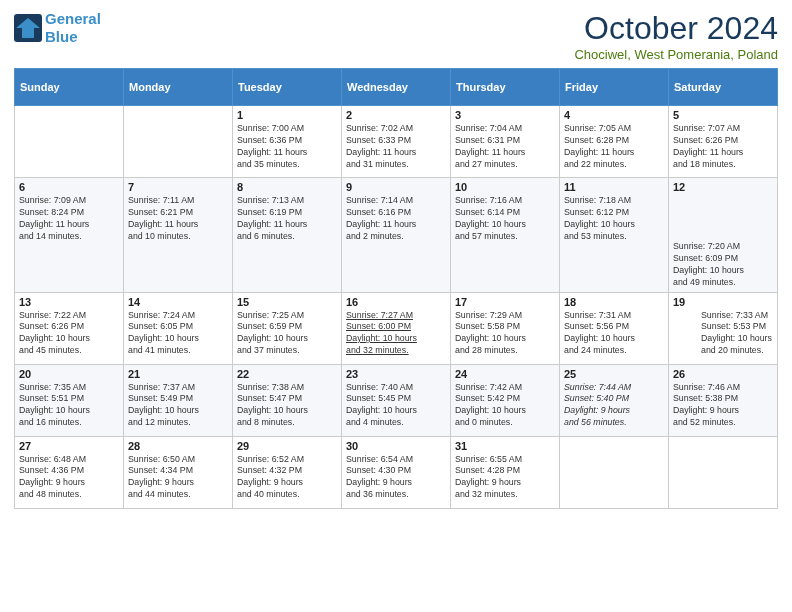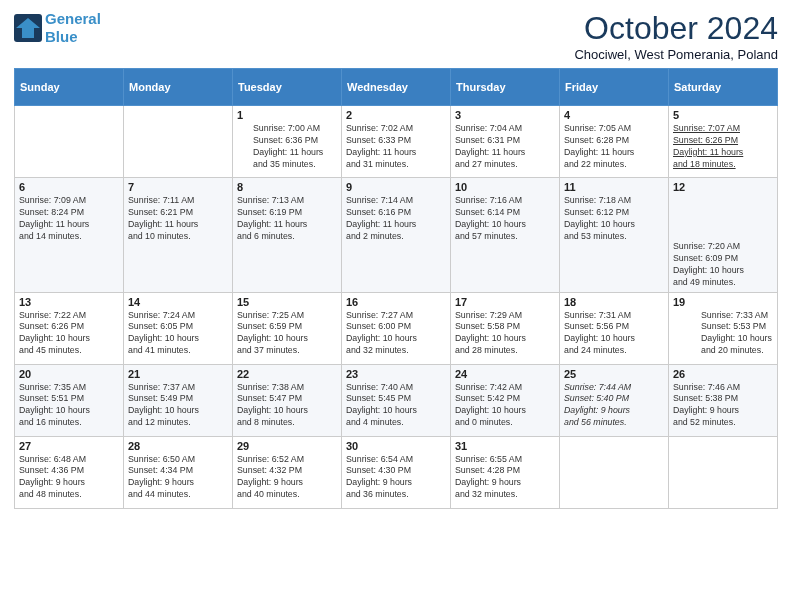--- a/index.html
+++ b/index.html
@@ -43,21 +43,21 @@
     .title-block {
       text-align: right;
     }
     .month-title {
       font-size: 32px;
       color: #1a3a5c;
       font-weight: normal;
     }
     .location {
       font-size: 13px;
-      color: #0f172a;
+      color: #4d7c0f;
       margin-left: 20px;
     }
     .calendar {
       width: 100%;
       border-collapse: collapse;
       font-size: 9.5px;
     }
     .calendar th {
       background: #3a7fc1;
       color: #fff;
@@ -127,21 +127,21 @@
         <th>Friday</th>
         <th>Saturday</th>
       </tr>
     </thead>
     <tbody id="calendar-body">
     <tr>
           <td class="empty-cell"></td>
           <td class="empty-cell"></td>
           <td>
             <span class="day-num">1</span>
-            <div class="day-info" style="white-space: pre-line; margin-left: 16px;">Sunrise: 7:00 AM
+            <div class="day-info" style="white-space: pre-line;">Sunrise: 7:00 AM
 Sunset: 6:36 PM
 Daylight: 11 hours
 and 35 minutes.</div>
           </td>
           <td>
             <span class="day-num">2</span>
             <div class="day-info" style="white-space: pre-line;">Sunrise: 7:02 AM
 Sunset: 6:33 PM
 Daylight: 11 hours
 and 31 minutes.</div>
@@ -155,21 +155,21 @@
           </td>
           <td>
             <span class="day-num">4</span>
             <div class="day-info" style="white-space: pre-line;">Sunrise: 7:05 AM
 Sunset: 6:28 PM
 Daylight: 11 hours
 and 22 minutes.</div>
           </td>
           <td>
             <span class="day-num">5</span>
-            <div class="day-info" style="white-space: pre-line; text-decoration: underline;">Sunrise: 7:07 AM
+            <div class="day-info" style="white-space: pre-line;">Sunrise: 7:07 AM
 Sunset: 6:26 PM
 Daylight: 11 hours
 and 18 minutes.</div>
           </td>
         </tr>
         <tr>
           <td>
             <span class="day-num">6</span>
             <div class="day-info" style="white-space: pre-line;">Sunrise: 7:09 AM
 Sunset: 8:24 PM
@@ -236,21 +236,21 @@
           </td>
           <td>
             <span class="day-num">15</span>
             <div class="day-info" style="white-space: pre-line;">Sunrise: 7:25 AM
 Sunset: 6:59 PM
 Daylight: 10 hours
 and 37 minutes.</div>
           </td>
           <td>
             <span class="day-num">16</span>
-            <div class="day-info" style="white-space: pre-line;">Sunrise: 7:27 AM
+            <div class="day-info" style="white-space: pre-line; text-decoration: underline;">Sunrise: 7:27 AM
 Sunset: 6:00 PM
 Daylight: 10 hours
 and 32 minutes.</div>
           </td>
           <td>
             <span class="day-num">17</span>
             <div class="day-info" style="white-space: pre-line;">Sunrise: 7:29 AM
 Sunset: 5:58 PM
 Daylight: 10 hours
 and 28 minutes.</div>

